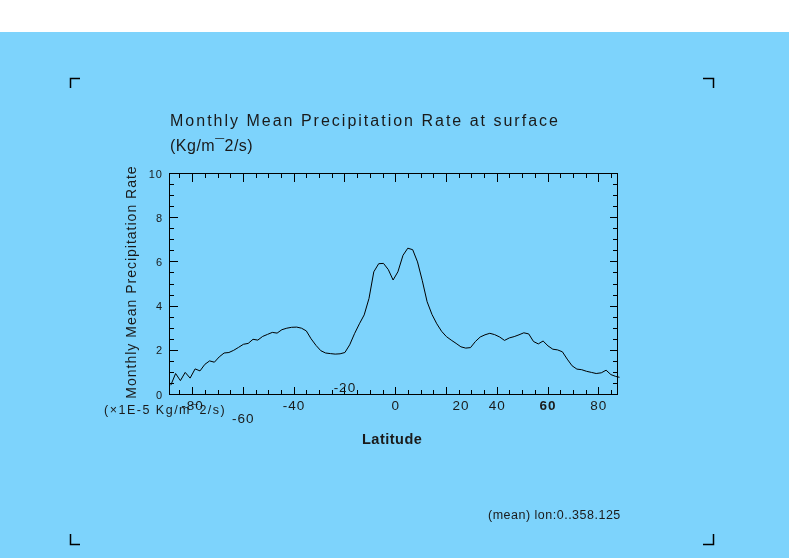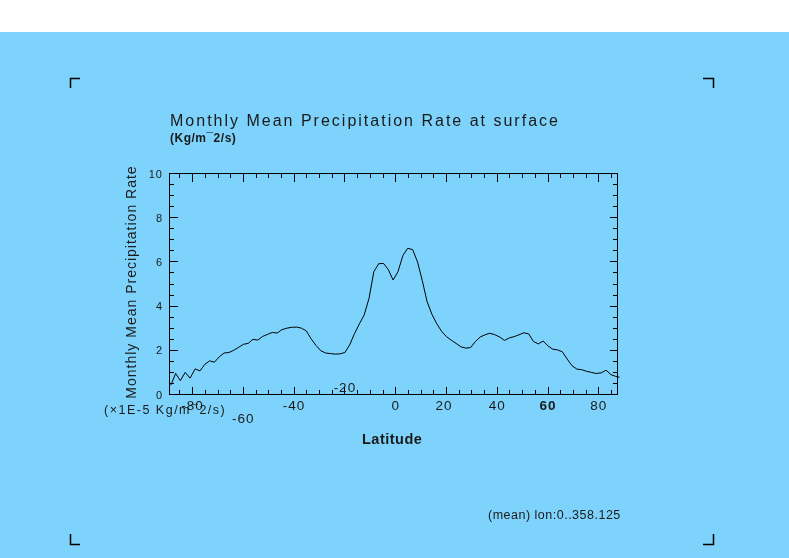--- a/index.html
+++ b/index.html
@@ -12,22 +12,22 @@
     font-family: "Liberation Sans", "DejaVu Sans", sans-serif;
     color: #1a1a1a;
     margin-top: 32px;
   }
   .abs { position: absolute; white-space: nowrap; }
   .chart-title {
     left: 170px; top: 80px;
     font-size: 16px; letter-spacing: 2px; font-weight: 400;
   }
   .chart-title2 {
-    left: 170px; top: 99px;
-    font-size: 12px; letter-spacing: 0.5px; font-weight: 700;
+    left: 170px; top: 105px;
+    font-size: 16px; letter-spacing: 0.5px; font-weight: 400;
   }
   .ylabel {
     left: 131px; top: 250px;
     transform: translate(-50%, -50%) rotate(-90deg);
     transform-origin: center center;
     font-size: 14px; letter-spacing: 1px;
   }
   .yunits {
     left: 104px; top: 371px;
     font-size: 12.5px; letter-spacing: 1.5px;
@@ -92,21 +92,21 @@
       <div class="ytick" style="top: 221.9px;">6</div>
       <div class="ytick" style="top: 177.7px;">8</div>
       <div class="ytick" style="top: 133.5px;">10</div>
     </div>
   <div id="xtick-labels">
       <div class="xtick" style="left: 192.598px; top: 366px;">-80</div>
       <div class="xtick" style="left: 243.363px; top: 379px;">-60</div>
       <div class="xtick" style="left: 294.128px; top: 366px;">-40</div>
       <div class="xtick" style="left: 344.893px; top: 348px;">-20</div>
       <div class="xtick" style="left: 395.658px; top: 366px;">0</div>
-      <div class="xtick" style="left: 444px; top: 366px;">20</div>
+      <div class="xtick" style="left: 461px; top: 366px;">20</div>
       <div class="xtick" style="left: 497.187px; top: 366px;">40</div>
       <div class="xtick" style="left: 547.952px; top: 366px; font-weight: bold;">60</div>
       <div class="xtick" style="left: 598.717px; top: 366px;">80</div>
     </div>
 
   <div class="abs xlabel">Latitude</div>
 
   <div class="abs annot">(mean) lon:0..358.125</div>
 
 </div>

